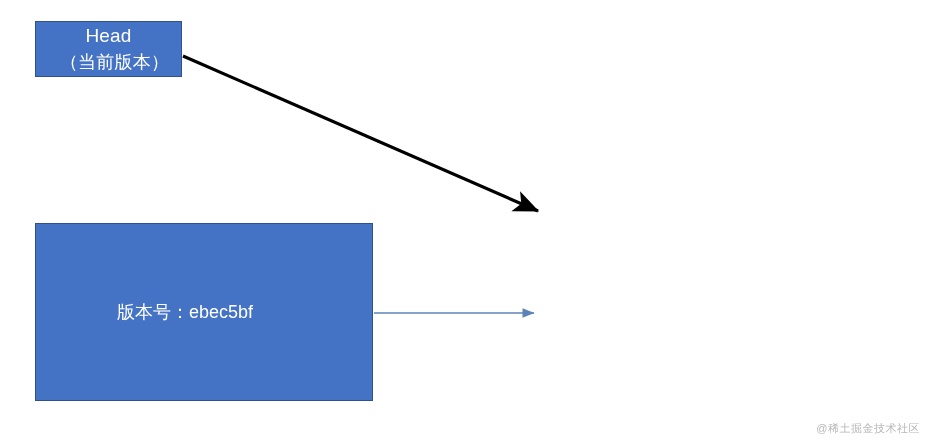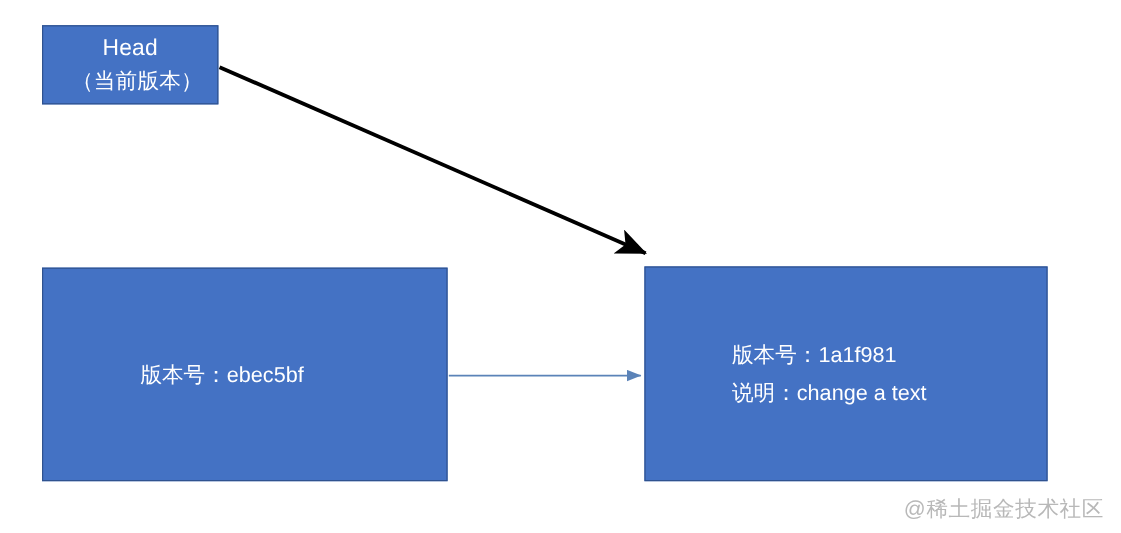--- a/index.html
+++ b/index.html
@@ -22,21 +22,21 @@
     background: #4472C4;
     border: 1px solid #2F528F;
     box-sizing: border-box;
     color: #ffffff;
   }
   
   #head-node {
     left: 35px;
     top: 21px;
     width: 147px;
-    height: 66px;
+    height: 56px;
     display: flex;
     flex-direction: column;
     align-items: center;
     justify-content: center;
   }
   #head-node .line {
     font-size: 19px;
     line-height: 27px;
     letter-spacing: 0.2px;
     white-space: nowrap;
@@ -88,21 +88,21 @@
     top: 0;
     width: 934px;
     height: 444px;
     pointer-events: none;
   }
   
   #watermark {
     position: absolute;
     right: 14px;
     bottom: 8px;
-    font-size: 18px;
+    font-size: 11px;
     color: #b8b8b8;
     letter-spacing: 0.5px;
     white-space: nowrap;
   }
 </style>
 </head>
 <body>
 
 <div id="canvas">
 
@@ -110,26 +110,20 @@
     <span class="line">Head</span>
     <span class="line line-cn">（当前版本）</span>
   </div>
 
   <div class="node commit-node" id="commit-old">
     <div class="commit-text">
       <span class="commit-line">版本号：ebec5bf</span>
     </div>
   </div>
 
-  <div class="node commit-node" id="commit-new">
-    <div class="commit-text">
-      <span class="commit-line">版本号：1a1f981</span>
-      <span class="commit-line">说明：change a text</span>
-    </div>
-  </div>
 
   <svg id="arrow-layer" viewBox="0 0 934 444" width="934" height="444">
     <defs>
       <marker id="black-head" markerWidth="10" markerHeight="10" refX="7.6" refY="3.4" orient="auto" markerUnits="strokeWidth">
         <path d="M0,0 L8,3.4 L0,6.8 L1.9,3.4 z" fill="#000000"></path>
       </marker>
       <marker id="blue-head" markerWidth="9" markerHeight="9" refX="7.2" refY="3" orient="auto" markerUnits="strokeWidth">
         <path d="M0,0 L7.5,3 L0,6 z" fill="#5B83B8"></path>
       </marker>
     </defs>

